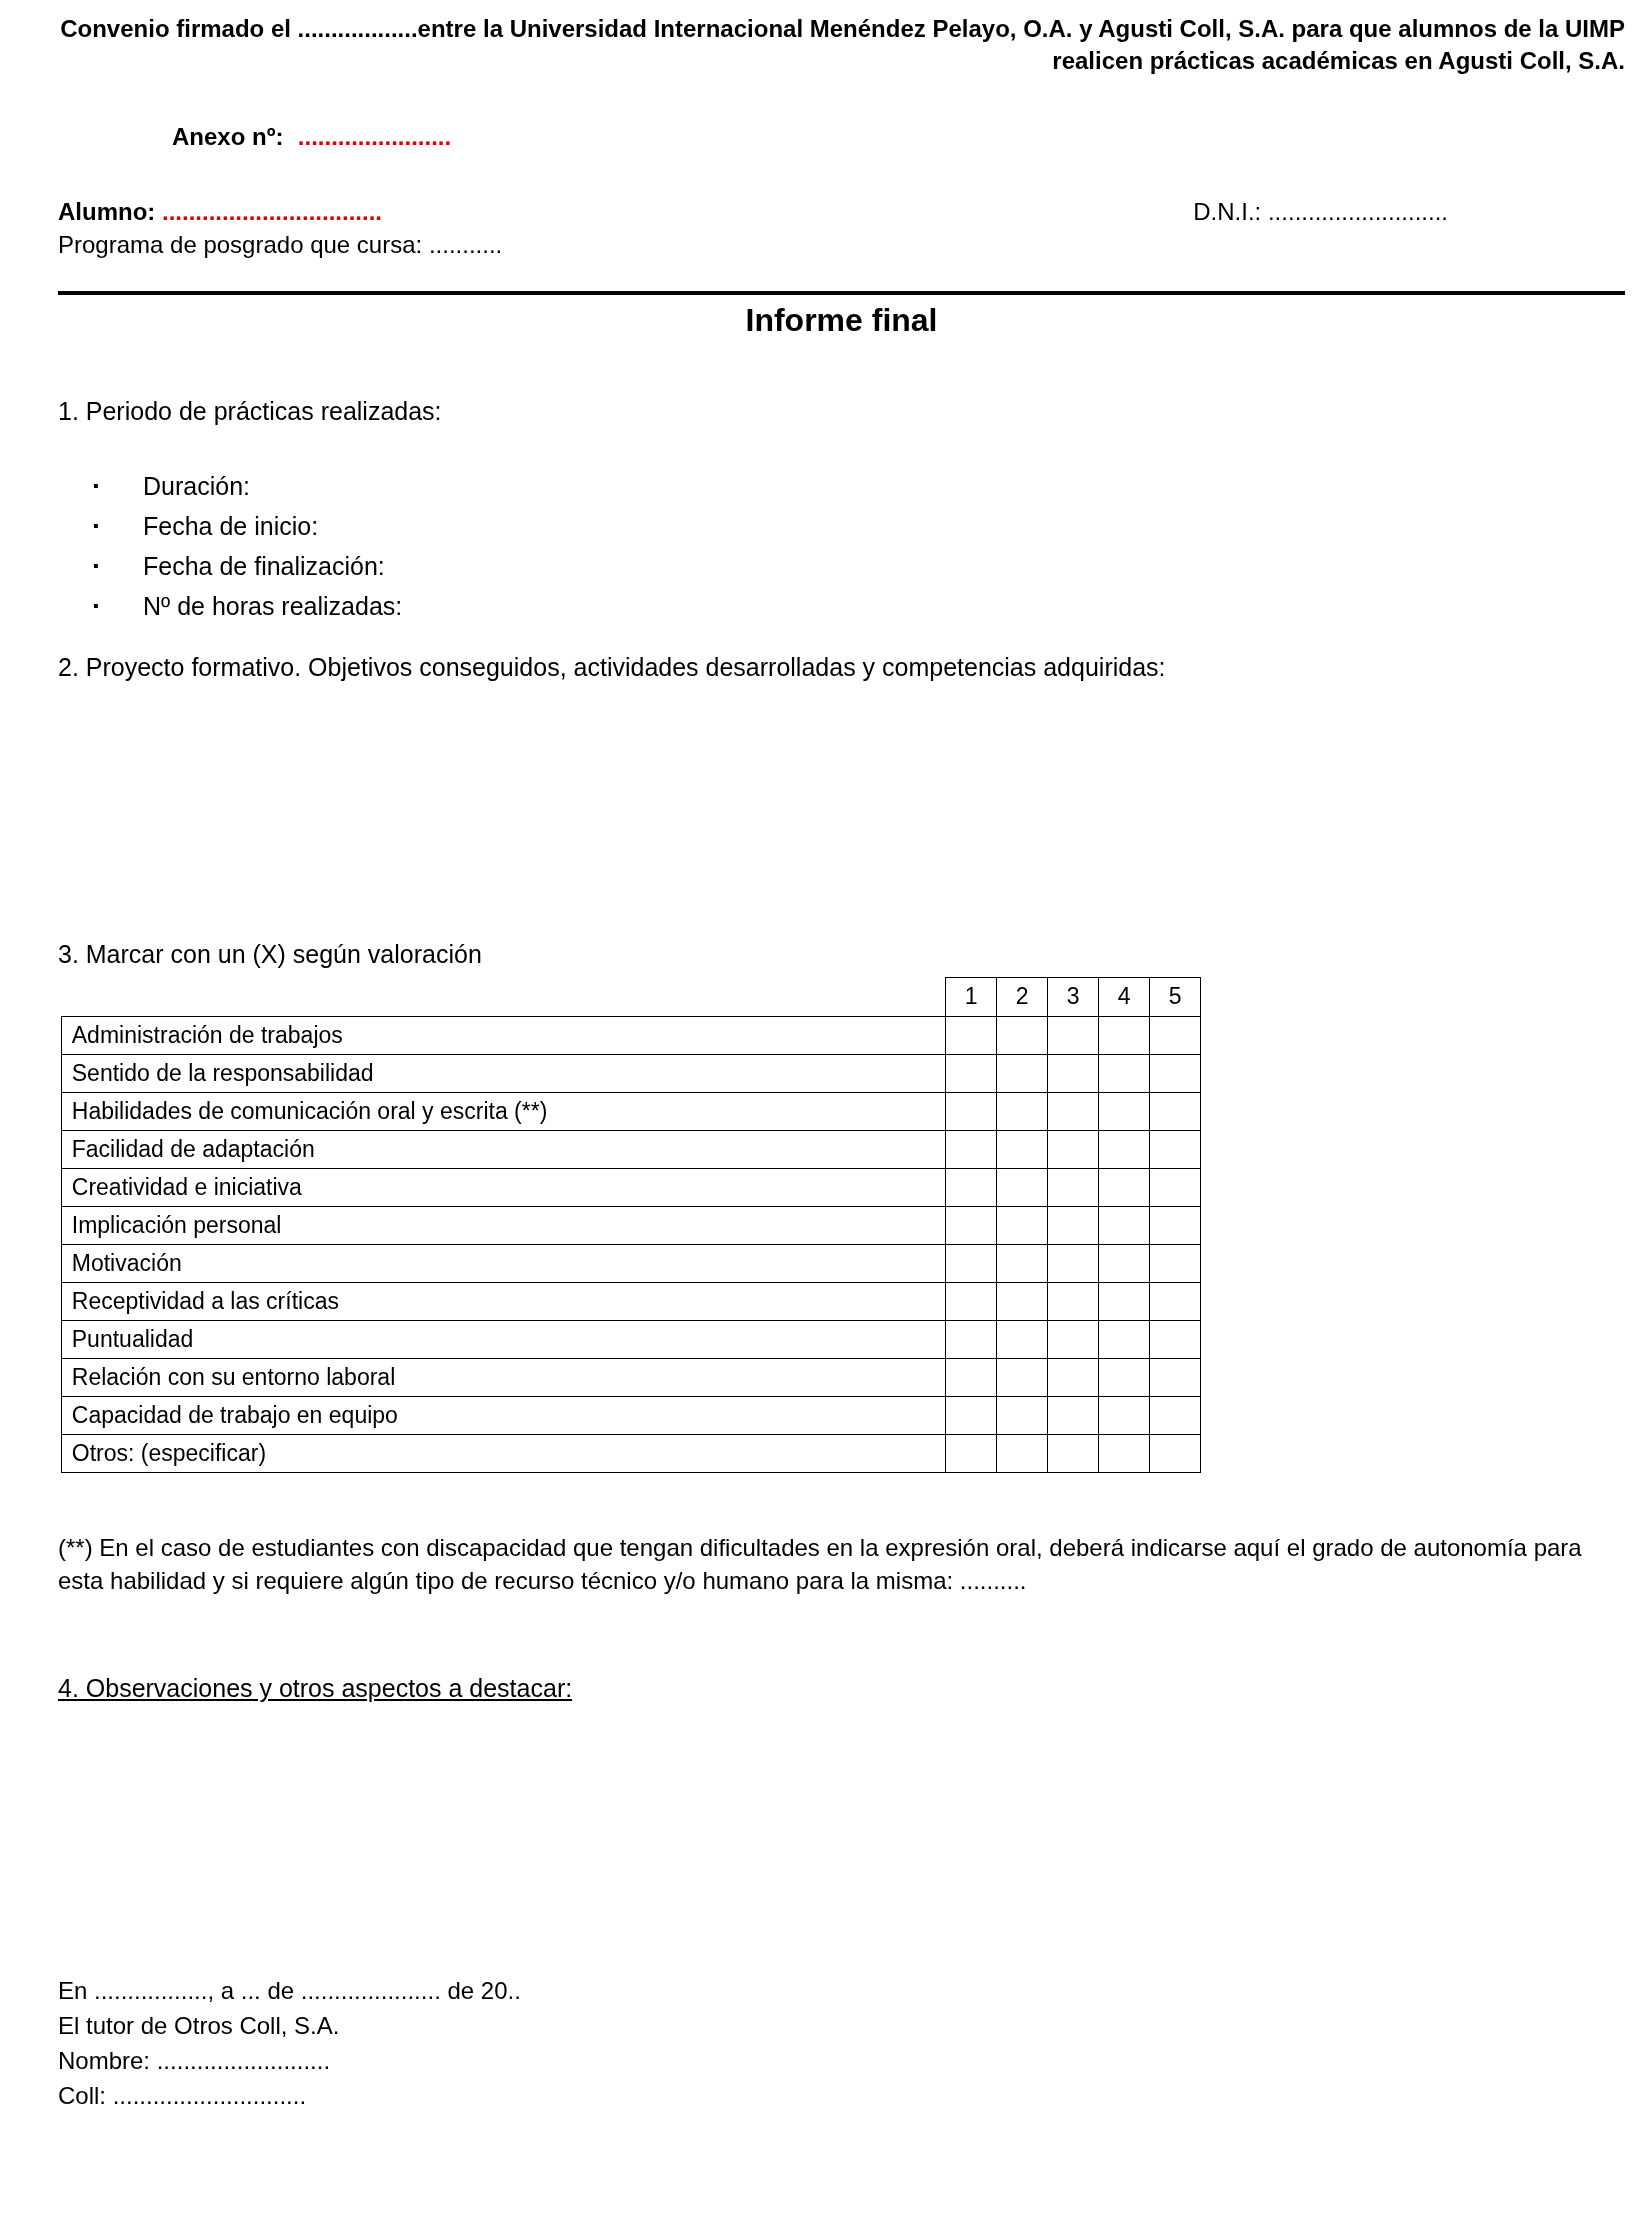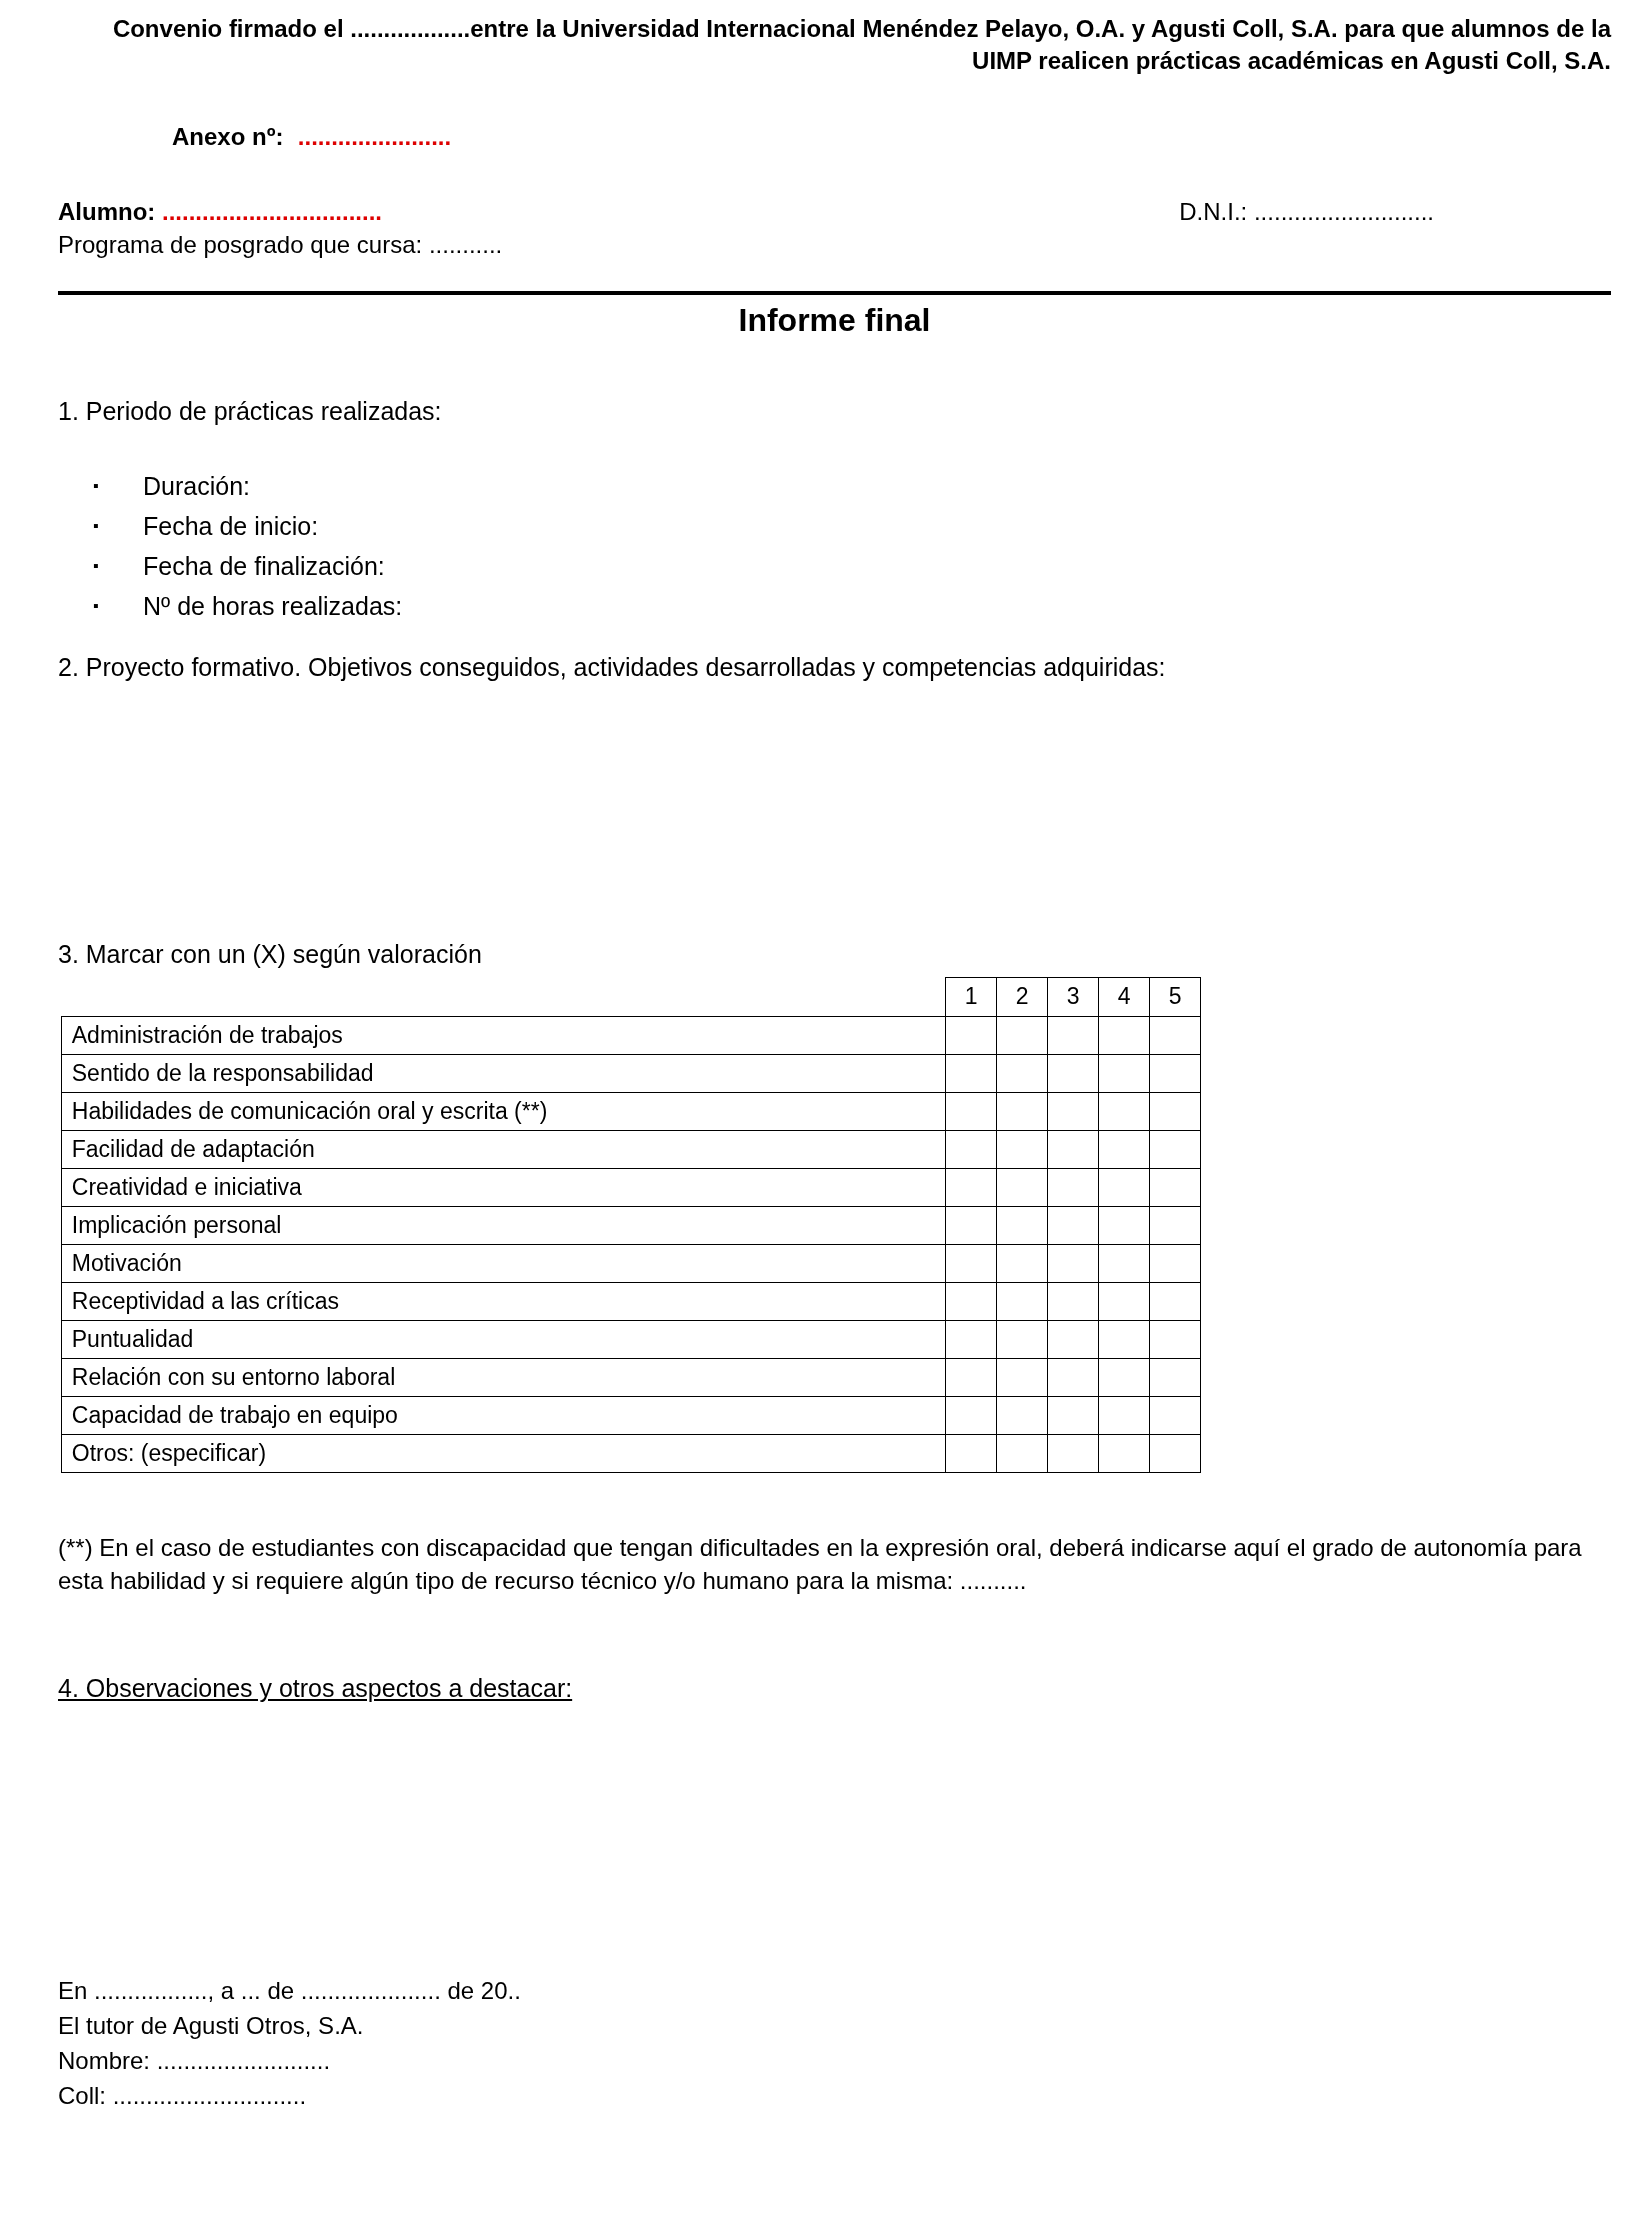--- a/index.html
+++ b/index.html
@@ -4,21 +4,21 @@
 <style>
   * { margin:0; padding:0; box-sizing:border-box; }
   html, body { background:#ffffff; }
   body {
     width:1648px; height:2227px;
     font-family:"Liberation Sans", sans-serif;
     color:#000000;
     position:relative;
     overflow:hidden;
   }
-  .page { padding:13px 37px 0 58px; }
+  .page { padding:13px 23px 0 58px; }
 
   .hdr {
     font-weight:bold;
     text-align:right;
     font-size:24px;
     line-height:1.32;
   }
 
   .anexo-line { margin-top:47px; margin-left:114px; font-size:24px; font-weight:bold; }
   .anexo-line .dots { margin-left:14.4px; }
@@ -222,19 +222,19 @@
         </tr>
       </tbody>
   </table>
 
   <p class="footnote">(**) En el caso de estudiantes con discapacidad que tengan dificultades en la expresión oral, deberá indicarse aquí el grado de autonomía para esta habilidad y si requiere algún tipo de recurso técnico y/o humano para la misma: ..........</p>
 
   <div class="sec sec-4">4. Observaciones y otros aspectos a destacar:</div>
 
   <div class="signature">
     <div>En ................., a ... de ..................... de 20..</div>
-    <div>El tutor de Agusti Otros, S.A.</div>
+    <div>El tutor de Otros Coll, S.A.</div>
     <div><span>Nombre: </span><span>..........................</span></div>
     <div><span>Coll: </span><span>.............................</span></div>
   </div>
 
 </div>
 
 
 </body></html>

